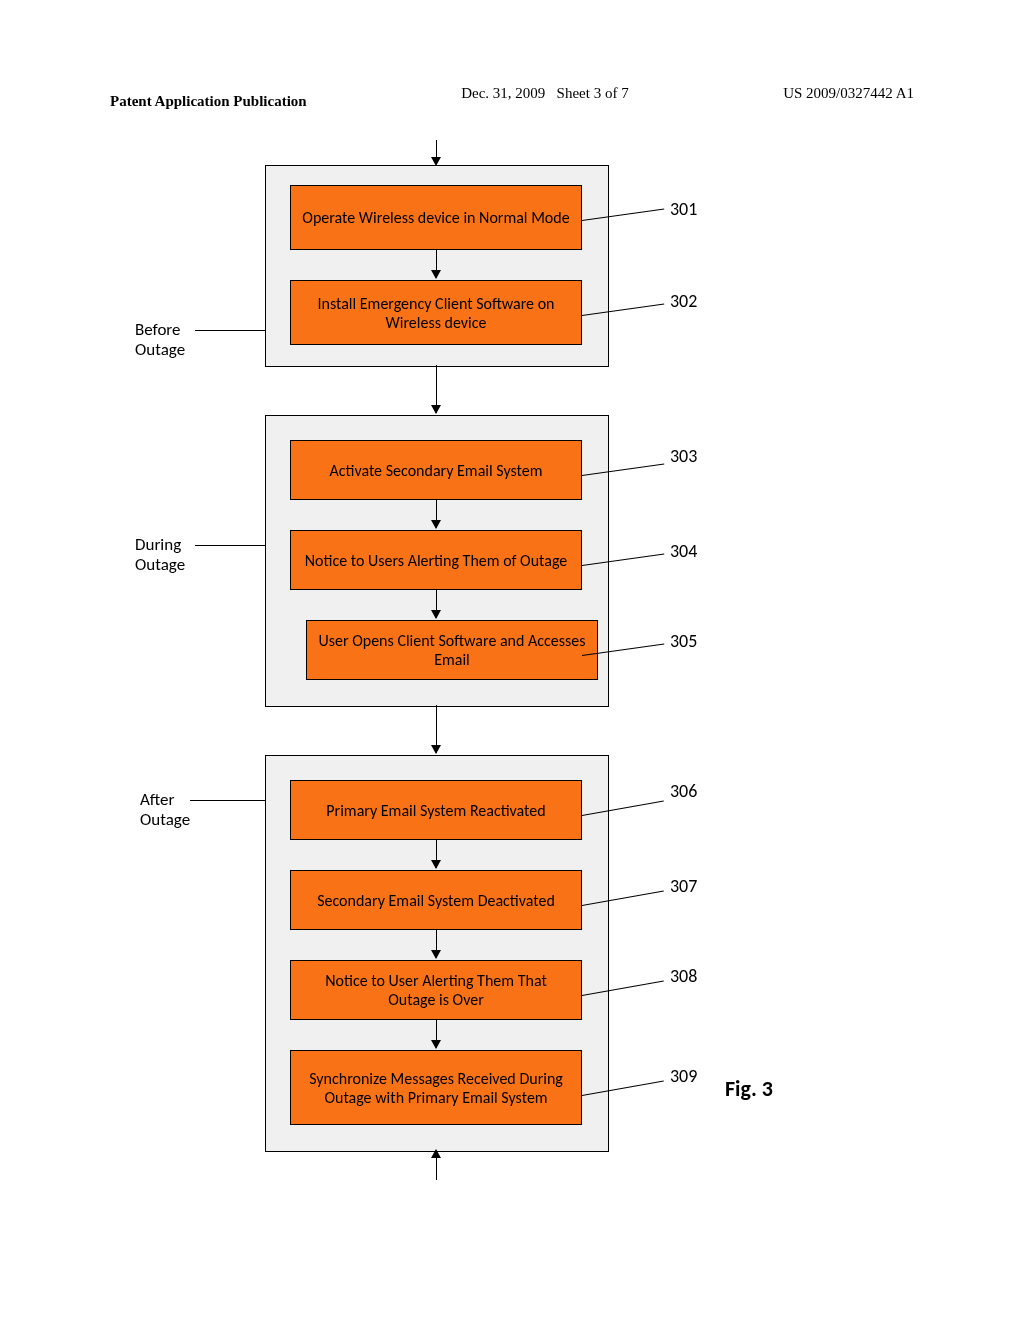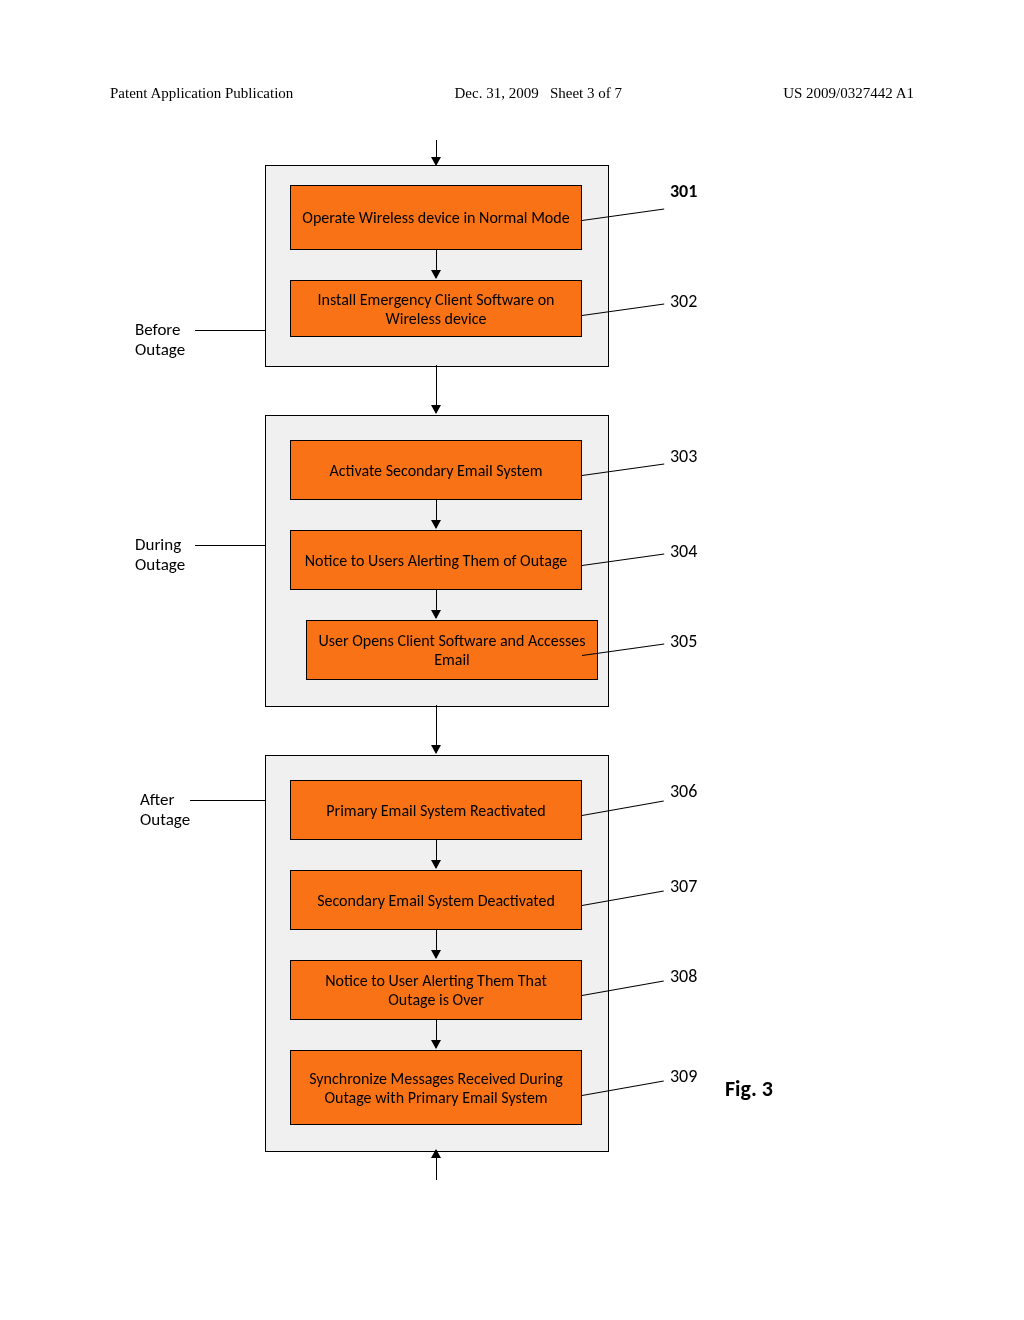--- a/index.html
+++ b/index.html
@@ -16,21 +16,21 @@
   top: 85px;
   left: 0;
   width: 1024px;
   display: flex;
   justify-content: space-between;
   font-family: "Times New Roman", serif;
   font-size: 15px;
   padding: 0 110px;
   box-sizing: border-box;
 }
-.header .left { font-weight: normal; }
+.header .left { font-weight: bold; margin-top: 8px; }
 .header .mid { font-weight: normal; }
 .header .right { font-weight: normal; }
 .diagram-area {
   position: absolute;
   top: 140px;
   left: 110px;
   width: 800px;
 }
 .phase-label {
   position: absolute;
@@ -120,26 +120,26 @@
   <div class="arrow-down" style="top:0;height:25px;"></div>
 
   <div class="phase-box" style="top:25px;left:155px;width:342px;height:200px;"></div>
   <div class="phase-label" style="top:180px;left:25px;white-space:pre;">Before
 Outage</div>
   <div class="label-leader" style="top:190px;left:85px;width:70px;"></div>
 
   <div class="step-box" style="top:45px;left:180px;width:292px;height:65px;">
     <span>Operate Wireless device in Normal Mode</span>
   </div>
-  <div class="step-num" style="top:40px;left:560px;font-weight:bold;">301</div>
+  <div class="step-num" style="top:58px;left:560px;">301</div>
   <div class="label-leader" style="top:80px;left:472px;width:83px;transform:rotate(-8deg);transform-origin:left center;"></div>
 
   <div class="arrow-down" style="top:110px;height:28px;"></div>
 
-  <div class="step-box" style="top:140px;left:180px;width:292px;height:57px;">
+  <div class="step-box" style="top:140px;left:180px;width:292px;height:65px;">
     <span>Install Emergency Client Software on Wireless device</span>
   </div>
   <div class="step-num" style="top:150px;left:560px;">302</div>
   <div class="label-leader" style="top:175px;left:472px;width:83px;transform:rotate(-8deg);transform-origin:left center;"></div>
 
   <div class="arrow-down" style="top:225px;height:48px;"></div>
 
   <div class="phase-box" style="top:275px;left:155px;width:342px;height:290px;"></div>
   <div class="phase-label" style="top:395px;left:25px;white-space:pre;">During
 Outage</div>

